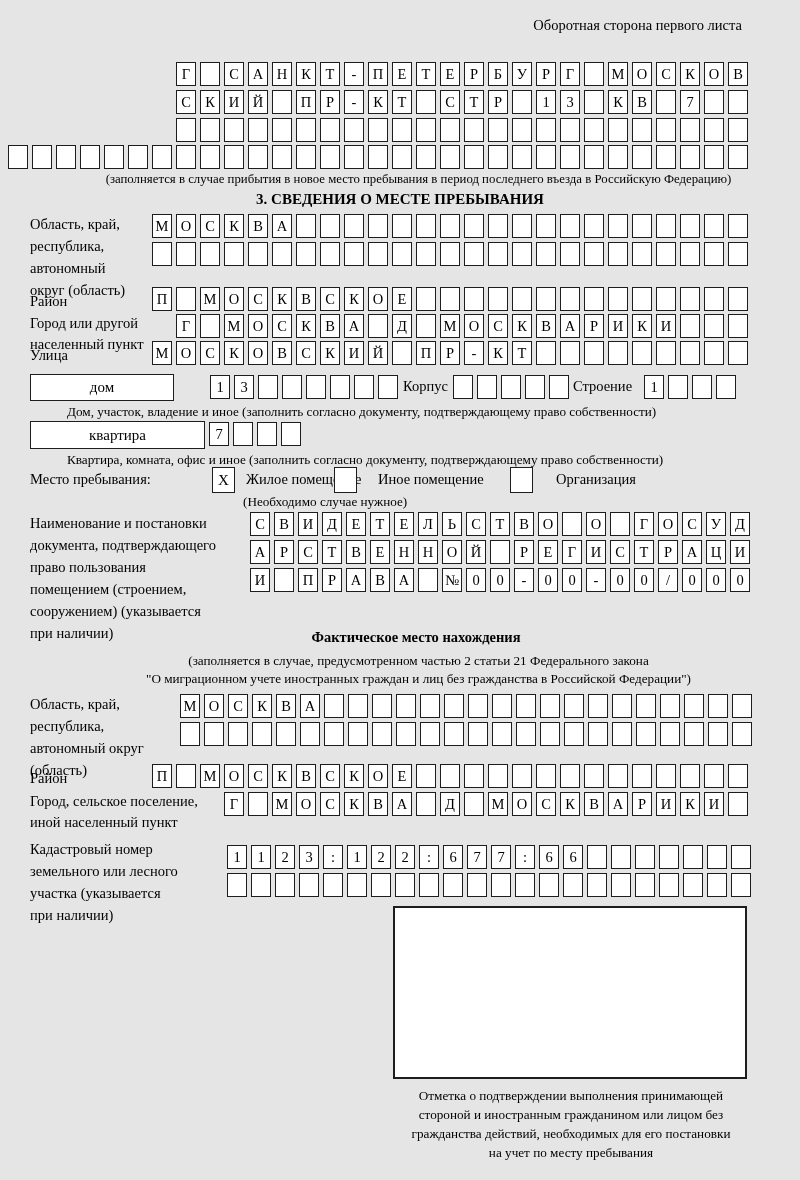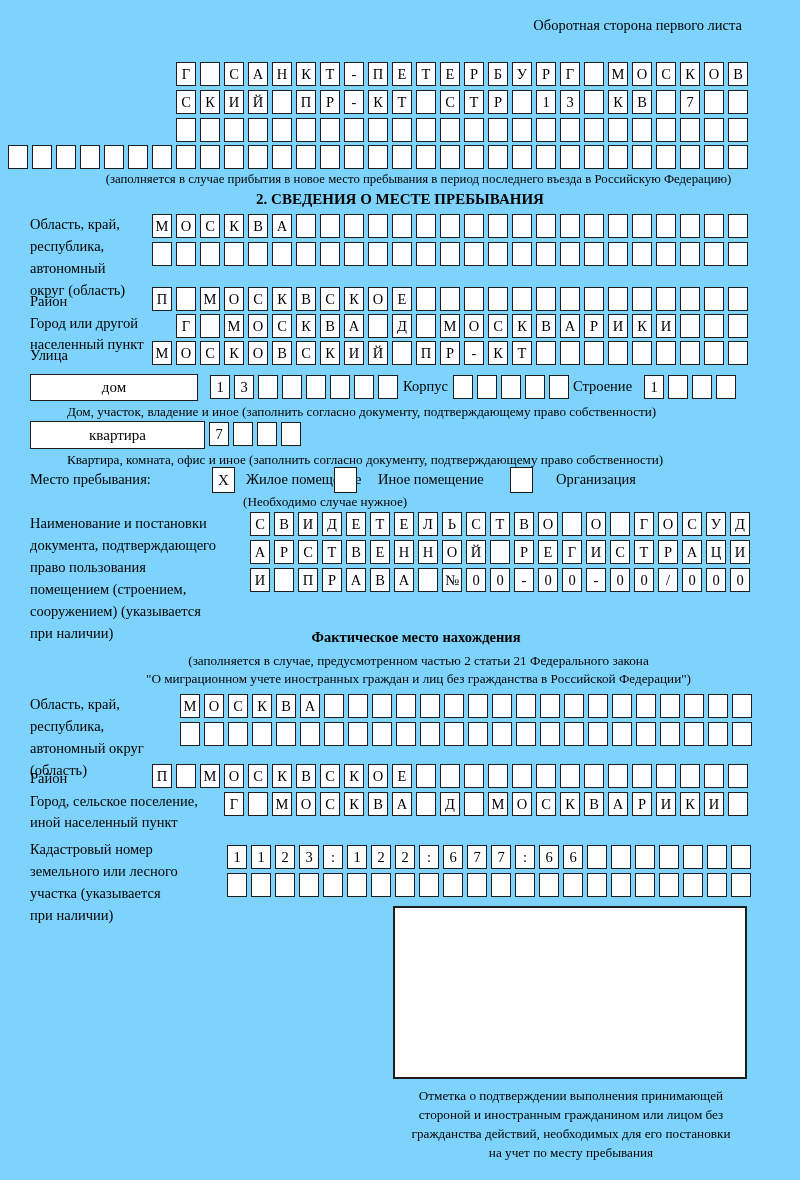--- a/index.html
+++ b/index.html
@@ -1,18 +1,18 @@
 <!DOCTYPE html>
 <html><head>
 <meta charset="utf-8">
 <style>
   * { margin:0; padding:0; box-sizing:border-box; }
   html,body { background:#ffffff; }
   body { width:800px; height:1180px; font-family:"Liberation Serif", serif; color:#000; }
-  .page { position:relative; width:800px; height:1180px; background:#7dd3fc; overflow:hidden; }
+  .page { position:relative; width:800px; height:1180px; background:#e5e5e5; overflow:hidden; }
   .abs { position:absolute; }
   .cells { display:flex; gap:4px; }
   .cell {
     flex:0 0 20px; width:20px; height:24px;
     border:1.6px solid #1d1d1d; background:#fff;
     display:flex; align-items:center; justify-content:center;
     font-size:14.5px; font-family:"Liberation Serif", serif;
   }
   .label { font-size:14.5px; line-height:27px; white-space:pre-line; }
   .label-tight { font-size:14.5px; line-height:22px; white-space:pre-line; }
@@ -145,21 +145,21 @@
       <div class="cell"></div>
       <div class="cell"></div>
       <div class="cell"></div>
       <div class="cell"></div>
       <div class="cell"></div>
       <div class="cell"></div>
       <div class="cell"></div>
     </div>
   <div class="abs note center" style="top:172px;">(заполняется в случае прибытия в новое место пребывания в период последнего въезда в Российскую Федерацию)</div>
 
-  <div class="abs title center" style="top:191px;">2. СВЕДЕНИЯ О МЕСТЕ ПРЕБЫВАНИЯ</div>
+  <div class="abs title center" style="top:191px;">3. СВЕДЕНИЯ О МЕСТЕ ПРЕБЫВАНИЯ</div>
 
   <div class="abs label-tight" style="left:30px; top:213px;">Область, край,
 республика,
 автономный
 округ (область)</div>
   <div class="abs cells" style="left:152px; top:214px;">
       <div class="cell">М</div>
       <div class="cell">О</div>
       <div class="cell">С</div>
       <div class="cell">К</div>
@@ -293,21 +293,21 @@
       <div class="cell"></div>
       <div class="cell"></div>
       <div class="cell"></div>
       <div class="cell"></div>
       <div class="cell"></div>
       <div class="cell"></div>
       <div class="cell"></div>
       <div class="cell"></div>
     </div>
 
-  <div class="abs widebox" style="left:30px; top:374px; width:168px; height:27px;">дом</div>
+  <div class="abs widebox" style="left:30px; top:374px; width:144px; height:27px;">дом</div>
   <div class="abs cells" style="left:210px; top:375px;">
       <div class="cell">1</div>
       <div class="cell">3</div>
       <div class="cell"></div>
       <div class="cell"></div>
       <div class="cell"></div>
       <div class="cell"></div>
       <div class="cell"></div>
       <div class="cell"></div>
     </div>

